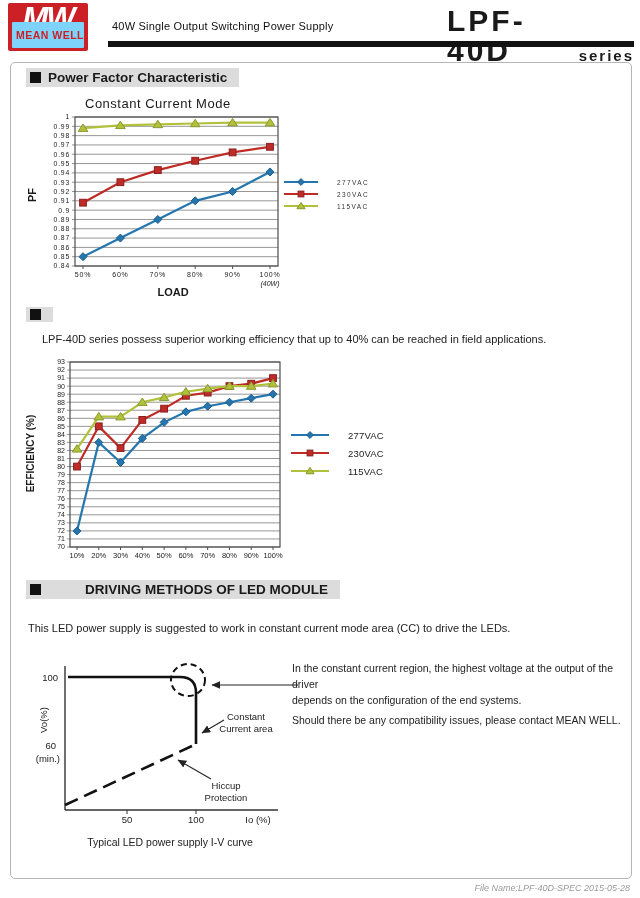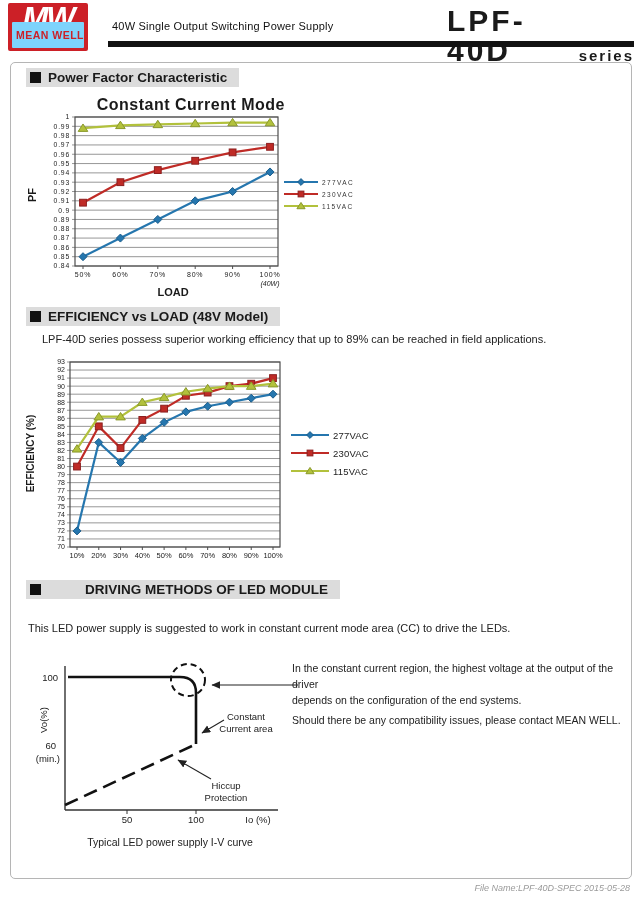--- a/index.html
+++ b/index.html
@@ -16,26 +16,26 @@
   .series-wrap{top:6px;left:447px;width:187px;display:flex;align-items:flex-end;justify-content:flex-end;gap:9px;}
   .series-name{font-weight:bold;font-size:30px;letter-spacing:3px;line-height:1;}
   .series-suffix{font-weight:bold;font-size:15px;letter-spacing:2px;padding-bottom:2px;}
   .header-bar{left:108px;top:41px;width:526px;height:6px;background:#121212;}
   
   .frame{left:10px;top:62px;width:620px;height:815px;border:1px solid #b5b5b5;border-radius:5px;background:#fff;}
   
   .sec{display:inline-flex;align-items:center;gap:7px;background:#dcdcdc;
        padding:2px 12px 2px 4px;font-weight:bold;font-size:13.5px;text-align:center;}
   .bullet{width:11px;height:11px;background:#111;flex:0 0 auto;}
-  .chart-title{font-weight:bold;font-size:16px;text-align:right;letter-spacing:0.5px;}
+  .chart-title{font-weight:normal;font-size:13px;text-align:left;letter-spacing:0.5px;}
   .para{font-size:11px;color:#222;}
   .axis-label{font-weight:bold;font-size:11px;text-align:center;}
   .rot{transform:rotate(-90deg);}
   
-  .legend-row{display:flex;align-items:center;gap:3px;}
+  .legend-row{display:flex;align-items:center;gap:18px;}
   .legend1 .legend-row{margin-bottom:2px;}
   .legend2 .legend-row{margin-bottom:6px;}
   .legend1 .legend-label{font-size:6.5px;letter-spacing:1.4px;color:#333;}
   .legend2 .legend-label{font-size:9.5px;letter-spacing:0.2px;color:#222;}
   .notes{font-size:10.5px;color:#222;line-height:16px;width:338px;}
   .note3{margin-top:4px;}
   .caption{font-size:10.5px;color:#222;text-align:center;}
   .footer{right:10px;top:883px;font-size:9px;font-style:italic;color:#9a9a9a;}
   svg text{font-family:"Liberation Sans",sans-serif;}
 </style>
@@ -152,23 +152,22 @@
     <svg class="sw" width="36" height="10">
         <line x1="1" y1="5" x2="35" y2="5" stroke="#b2c13c" stroke-width="2.2"></line>
         <polygon points="18,1.4300000000000002 22.08,7.720000000000001 13.92,7.720000000000001" fill="#b2c13c" stroke="#8a992b" stroke-width="1"></polygon>
       </svg>
     <span class="legend-label">115VAC</span>
   </div>
 </div>
 
 <div class="abs sec" style="left:26px;top:307px;">
   <span class="bullet"></span>
-  <span>EFFICIENCY vs LOAD (48V Model)</span>
-</div>
-<div class="abs para" style="left:42px;top:333px;">LPF-40D series possess superior working efficiency that up to 89% can be reached in field applications.</div>
+</div>
+<div class="abs para" style="left:42px;top:333px;">LPF-40D series possess superior working efficiency that up to 40% can be reached in field applications.</div>
 <div class="abs rot axis-label" style="left:-30px;top:448px;width:120px;font-size:10px;">EFFICIENCY (%)</div>
 <svg class="abs" style="left:16px;top:350px;" width="372" height="218">
     <line x1="51" y1="197" x2="264" y2="197" stroke="#979797" stroke-width="1"></line>
     <text x="49" y="199.4" text-anchor="end" font-size="7" fill="#222" letter-spacing="0">70</text>
     <line x1="51" y1="188.95652173913044" x2="264" y2="188.95652173913044" stroke="#979797" stroke-width="1"></line>
     <text x="49" y="191.35652173913044" text-anchor="end" font-size="7" fill="#222" letter-spacing="0">71</text>
     <line x1="51" y1="180.91304347826087" x2="264" y2="180.91304347826087" stroke="#979797" stroke-width="1"></line>
     <text x="49" y="183.31304347826088" text-anchor="end" font-size="7" fill="#222" letter-spacing="0">72</text>
     <line x1="51" y1="172.8695652173913" x2="264" y2="172.8695652173913" stroke="#979797" stroke-width="1"></line>
     <text x="49" y="175.26956521739132" text-anchor="end" font-size="7" fill="#222" letter-spacing="0">73</text>

